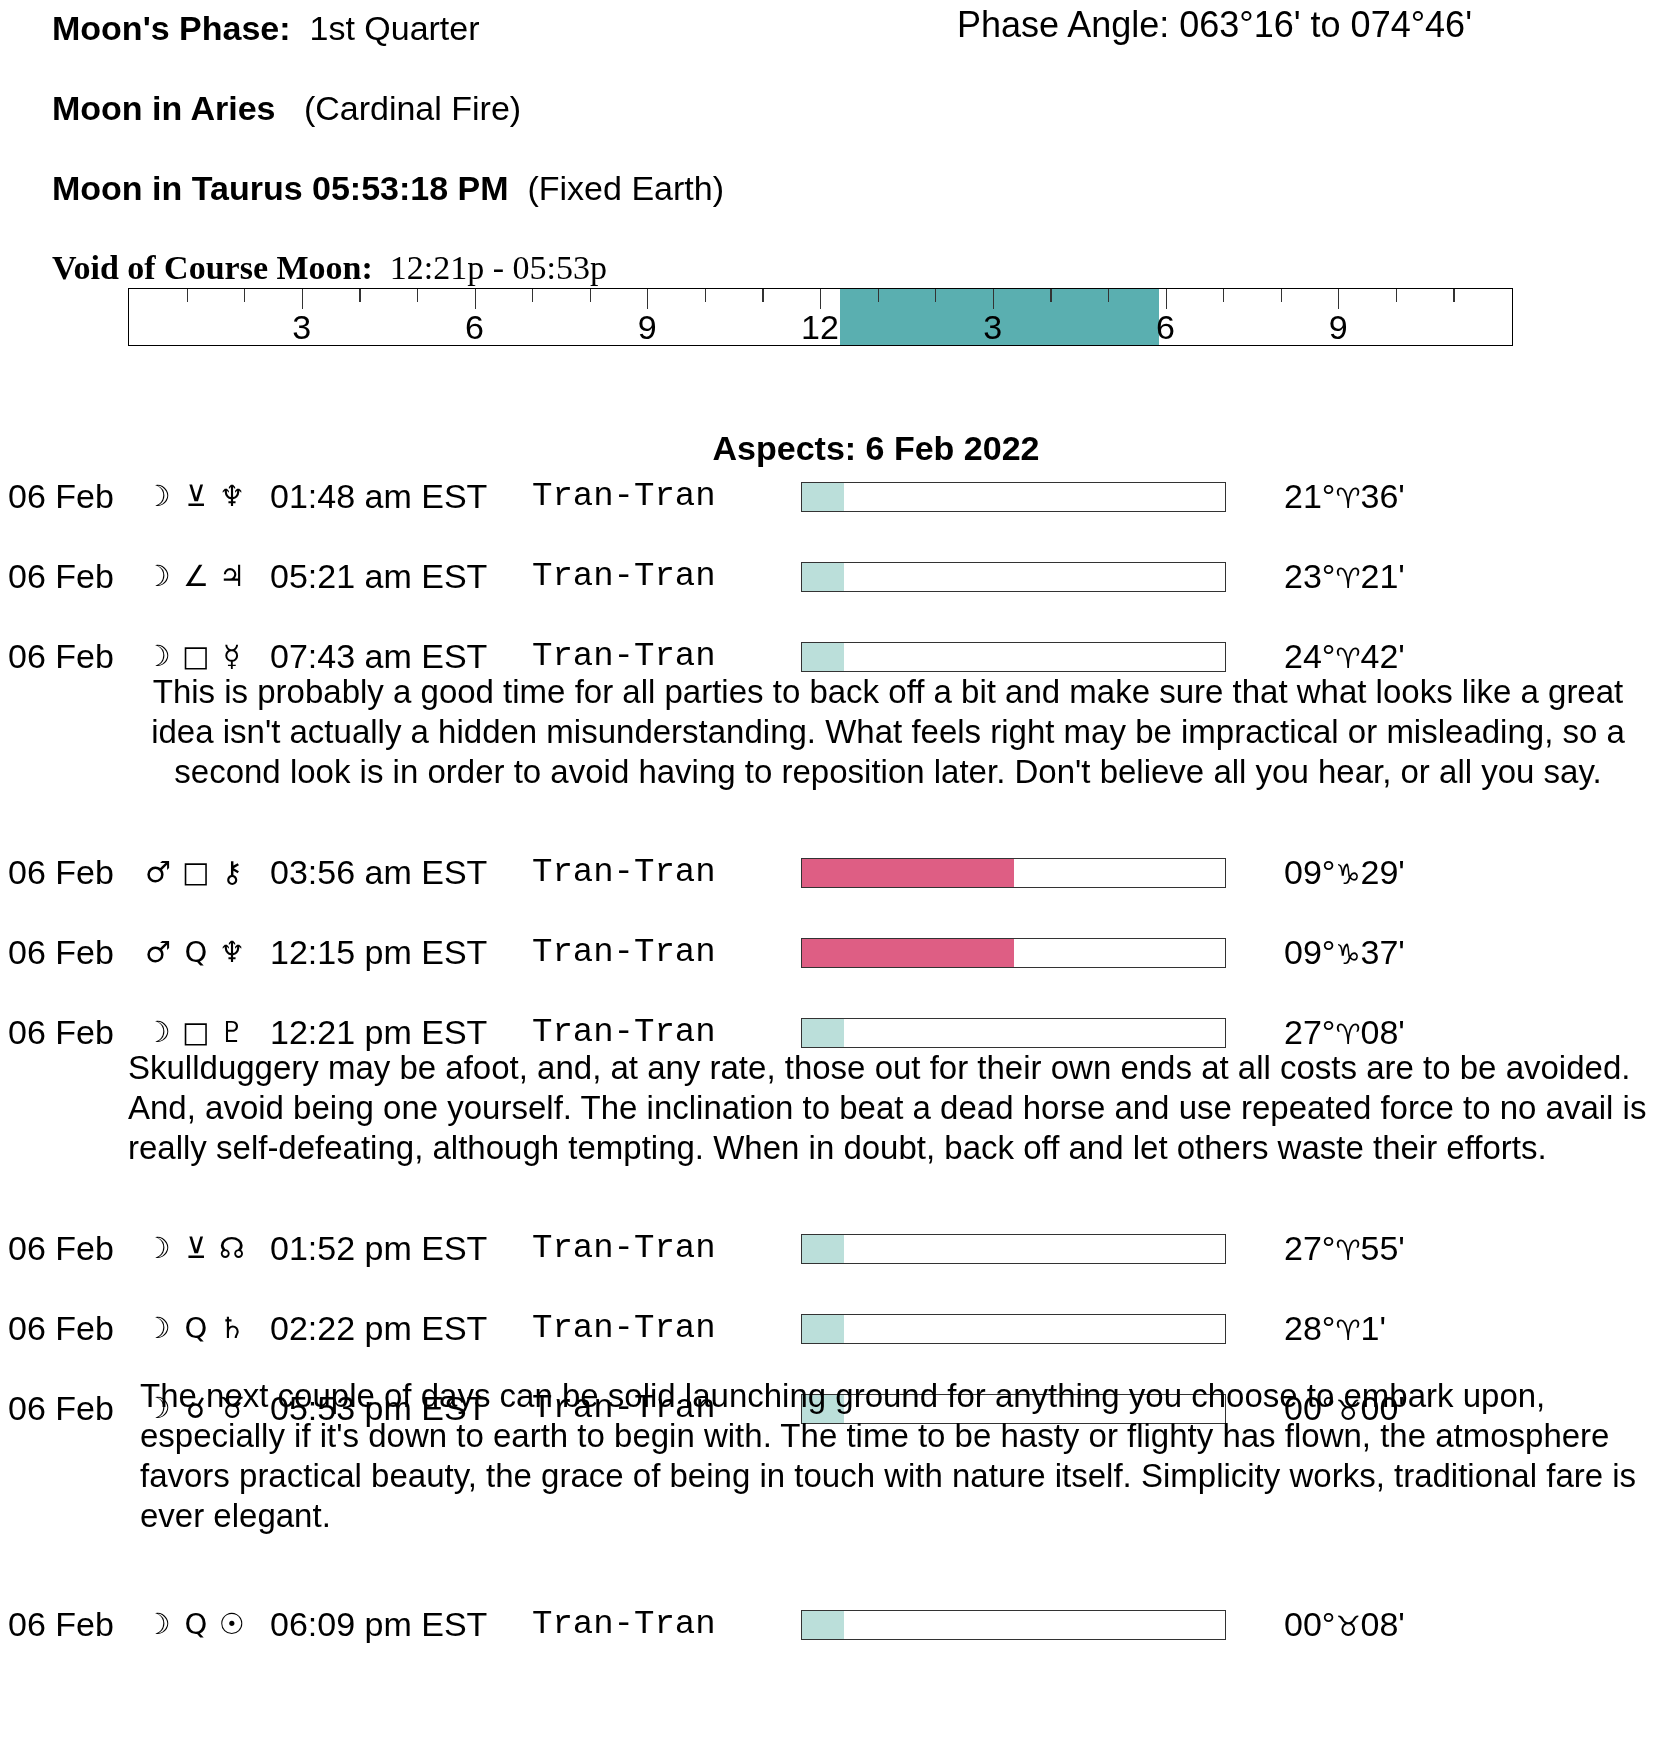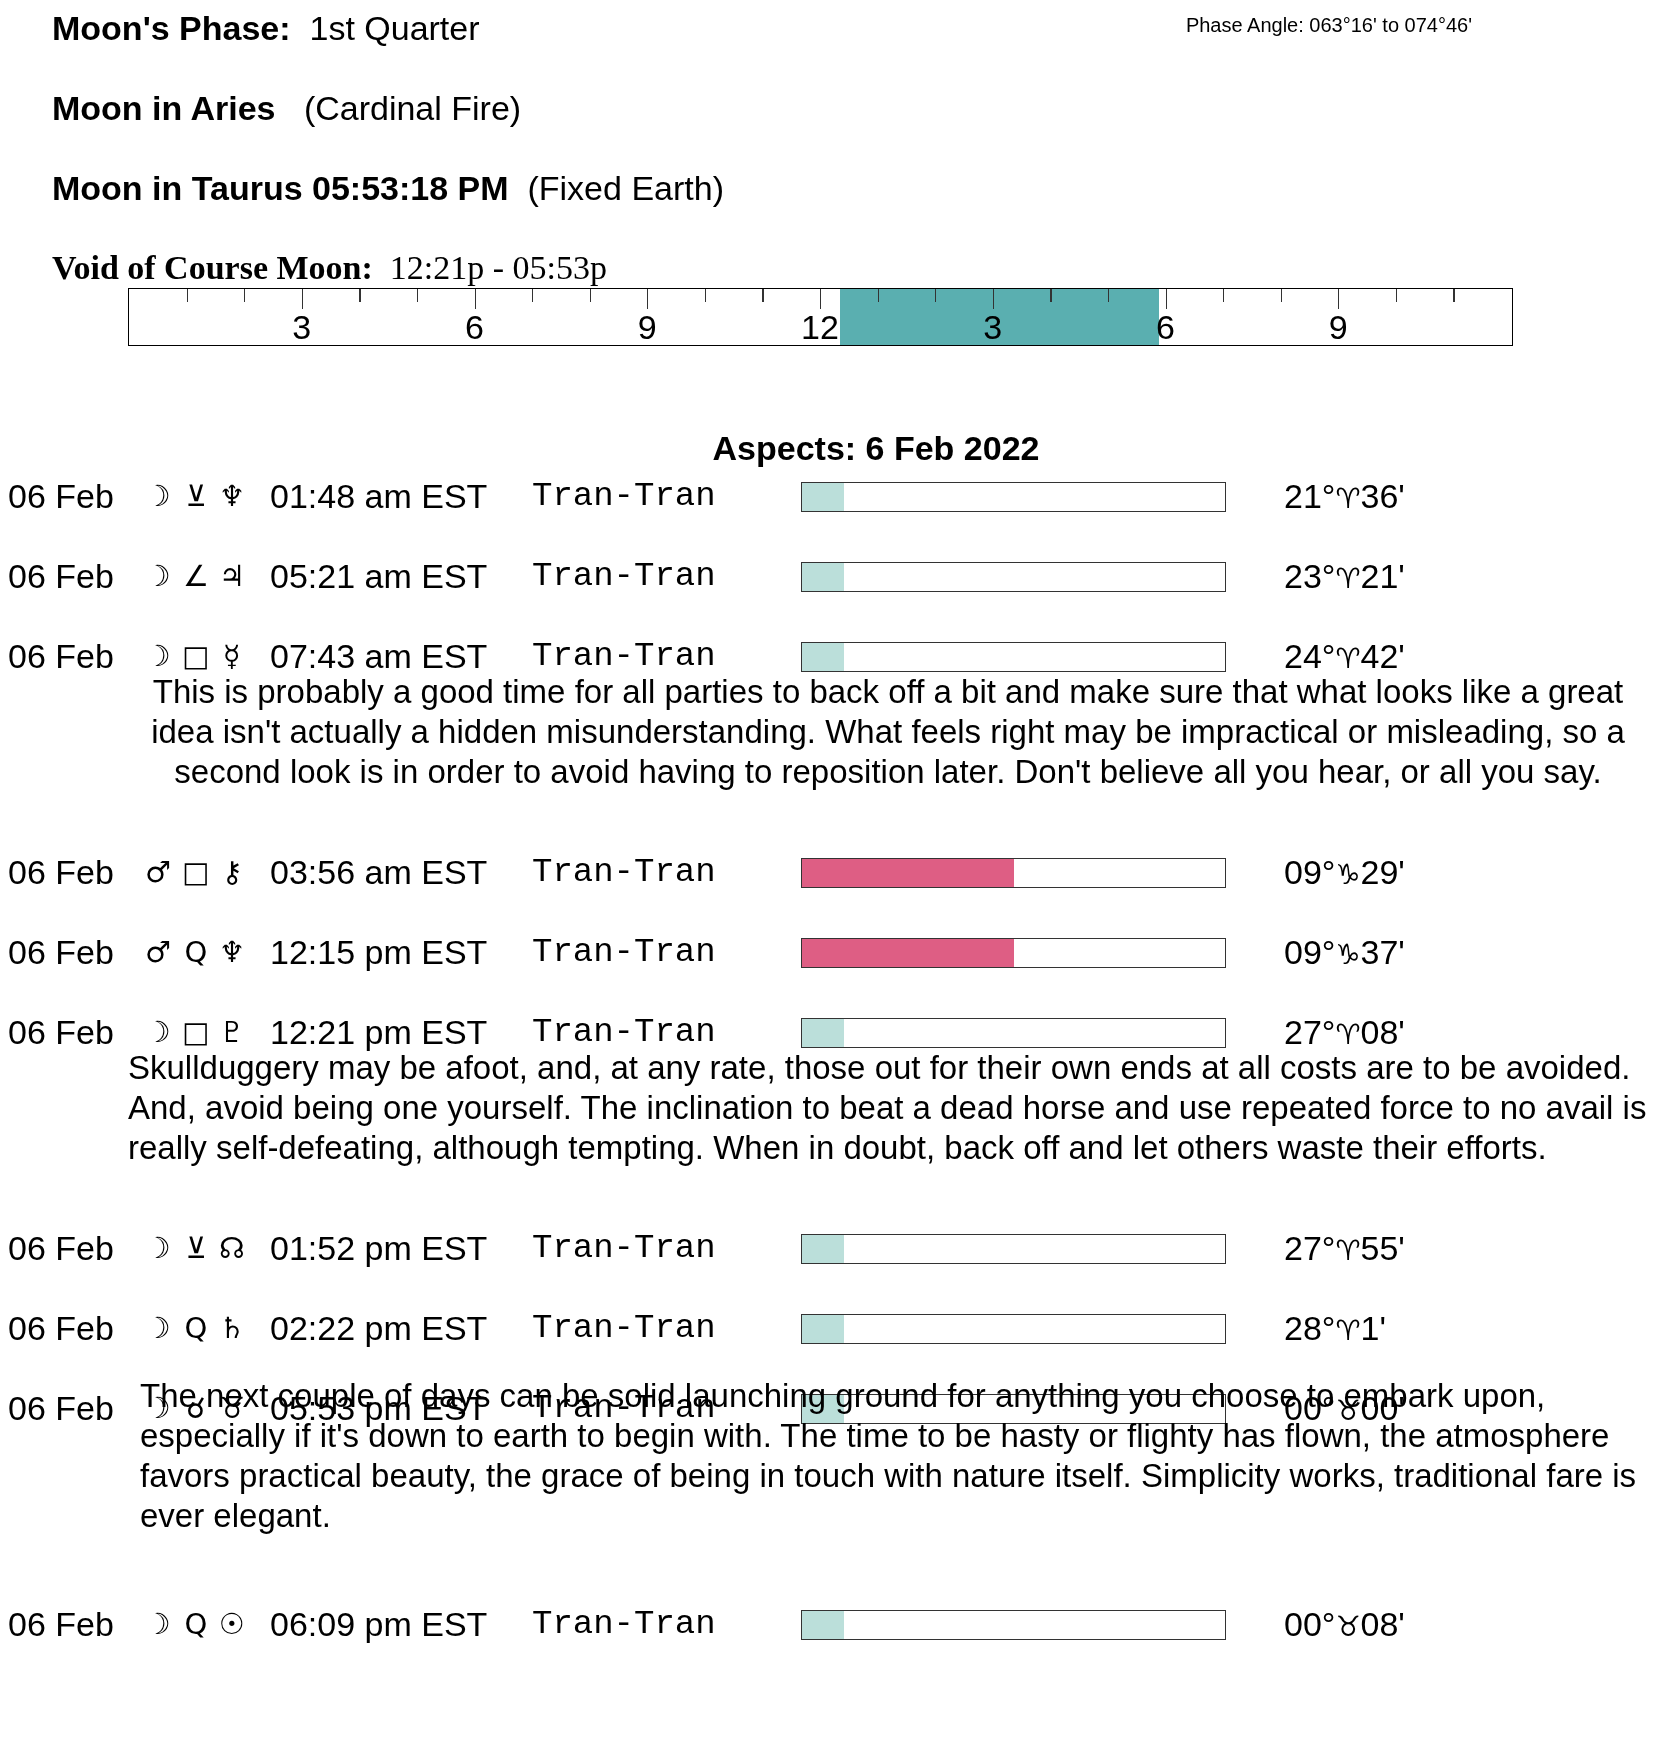--- a/index.html
+++ b/index.html
@@ -3,21 +3,21 @@
 <meta charset="utf-8">
 <style>
   html, body { margin: 0; padding: 0; background: #ffffff; }
   body {
     width: 1664px; height: 1748px; position: relative; overflow: hidden;
     font-family: "Liberation Sans", sans-serif; color: #000;
   }
   .abs { position: absolute; white-space: nowrap; margin-left: 44px; }
   .hdr { font-size: 34px; line-height: 40px; }
   .hdr b { font-weight: bold; }
-  .phase-angle { font-size: 20px; line-height: 34px; right: 192px; top: 8px; text-align: right; }
+  .phase-angle { font-size: 36px; line-height: 34px; right: 192px; top: 8px; text-align: right; }
 
   #ruler {
     position: absolute; left: 128px; top: 288px; width: 1385px; height: 58px;
     border: 1.5px solid #000; box-sizing: border-box; background: #fff;
   }
   #ruler .shade { position: absolute; top: 0; bottom: 0; background: #5aafb0; }
   #ruler .tick { position: absolute; top: 0; width: 1.2px; background: #333; }
   #ruler .tick.minor { height: 13px; }
   #ruler .tick.major { height: 20px; }
   #ruler .lbl { position: absolute; top: 20px; font-size: 34px; line-height: 36px; transform: translateX(-50%); }

